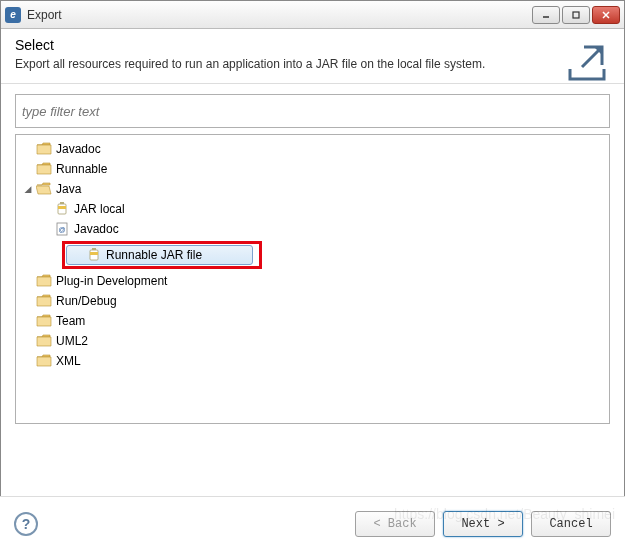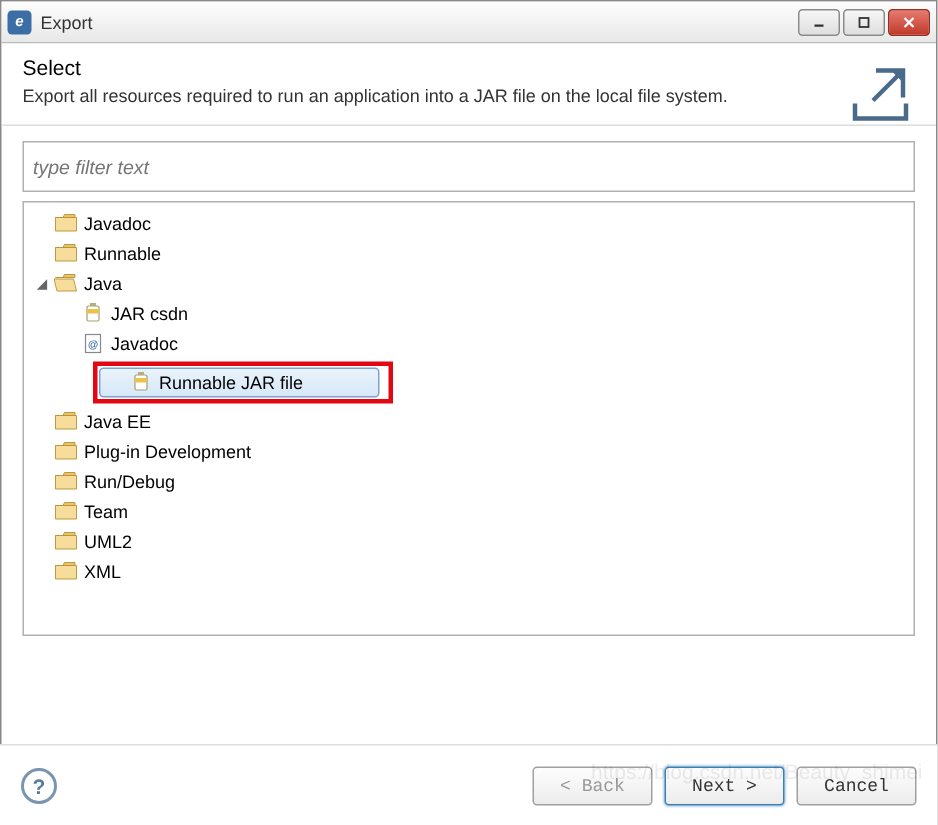--- a/index.html
+++ b/index.html
@@ -243,21 +243,21 @@
             <li>
               <div class="node">
                 <span class="expander none">▷</span>
                 <span class="item-icon">
                   <svg width="16" height="14" viewBox="0 0 16 14">
                     <rect x="4" y="2" width="8" height="10" rx="1" fill="#fff" stroke="#a79e6e" stroke-width="0.8"></rect>
                     <rect x="4" y="4" width="8" height="3" fill="#eac24c"></rect>
                     <rect x="6" y="0" width="4" height="2" fill="#b7ae7d"></rect>
                   </svg>
                 </span>
-                <span class="node-label">JAR csdn</span>
+                <span class="node-label">JAR local</span>
               </div>
             </li>
             <li>
               <div class="node">
                 <span class="expander none">▷</span>
                 <span class="item-icon">
                   <svg width="16" height="14" viewBox="0 0 16 14">
                     <rect x="3" y="1" width="10" height="12" fill="#fff" stroke="#888" stroke-width="0.8"></rect>
                     <text x="8" y="10" font-size="7" text-anchor="middle" fill="#3060a0" font-family="sans-serif">@</text>
                   </svg>
@@ -282,30 +282,20 @@
             </li>
           </ul>
         </li>
         <li>
           <div class="node">
             <span class="expander none">▷</span>
             <span class="folder-icon"><svg width="16" height="14" viewBox="0 0 16 14">
                 <path d="M1 3 L6 3 L7 1 L14 1 L14 3 Z" fill="#e8c46a" stroke="#b89030" stroke-width="0.6"></path>
                 <path d="M1 3 L15 3 L15 12 L1 12 Z" fill="#f6dd9c" stroke="#b89030" stroke-width="0.6"></path>
               </svg></span>
-            <span class="node-label">Java EE</span>
-          </div>
-        </li>
-        <li>
-          <div class="node">
-            <span class="expander none">▷</span>
-            <span class="folder-icon"><svg width="16" height="14" viewBox="0 0 16 14">
-                <path d="M1 3 L6 3 L7 1 L14 1 L14 3 Z" fill="#e8c46a" stroke="#b89030" stroke-width="0.6"></path>
-                <path d="M1 3 L15 3 L15 12 L1 12 Z" fill="#f6dd9c" stroke="#b89030" stroke-width="0.6"></path>
-              </svg></span>
             <span class="node-label">Plug-in Development</span>
           </div>
         </li>
         <li>
           <div class="node">
             <span class="expander none">▷</span>
             <span class="folder-icon"><svg width="16" height="14" viewBox="0 0 16 14">
                 <path d="M1 3 L6 3 L7 1 L14 1 L14 3 Z" fill="#e8c46a" stroke="#b89030" stroke-width="0.6"></path>
                 <path d="M1 3 L15 3 L15 12 L1 12 Z" fill="#f6dd9c" stroke="#b89030" stroke-width="0.6"></path>
               </svg></span>

